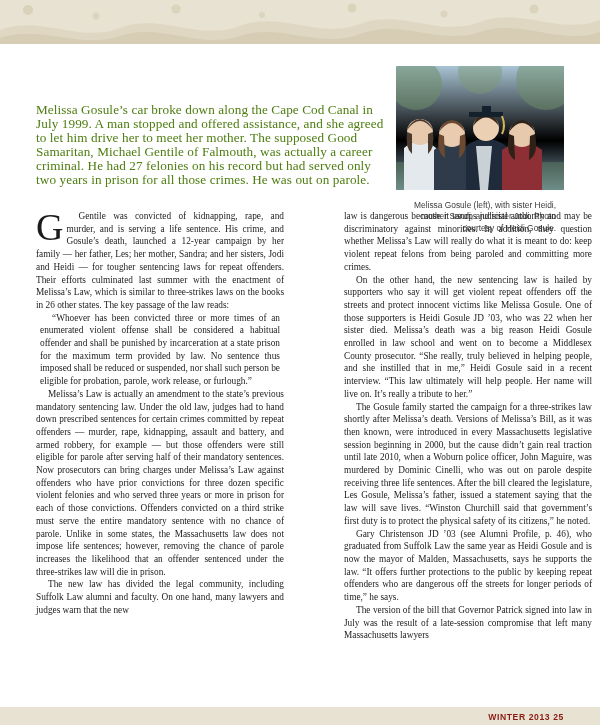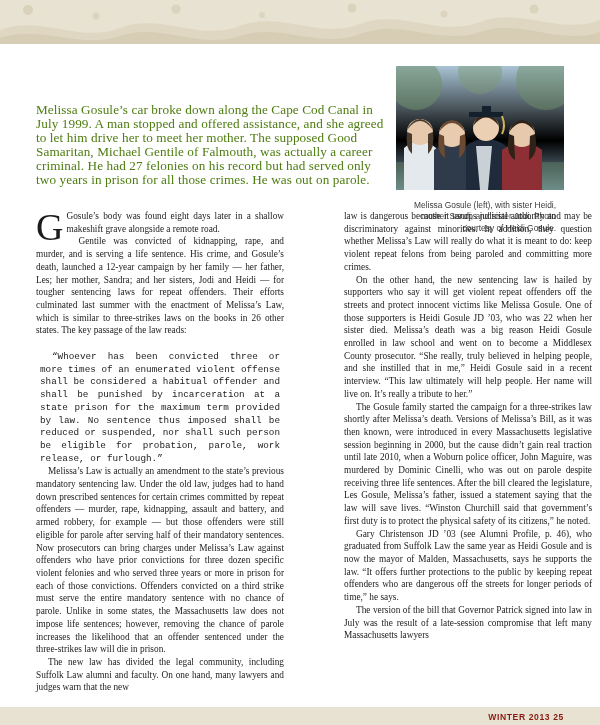--- a/index.html
+++ b/index.html
@@ -101,23 +101,22 @@
 
   .col p {
     margin: 0;
     text-indent: 12px;
   }
   .col p.first {
     text-indent: 0;
   }
   .col p.blockquote {
     text-indent: 12px;
-    margin: 14px 0 0 0;
+    margin: 0 0 0 0;
     padding: 0 4px 0 4px;
-    font-family: Liberation Mono, monospace;
   }
 
   
   .dropcap {
     float: left;
     font-family: "Liberation Serif", serif;
     font-size: 38px;
     line-height: 30px;
     padding: 2px 3px 0 0;
     color: #1c1c1c;
@@ -226,21 +225,21 @@
           <path d="M113,68 q-4,20 6,26 L118,70 Z" fill="#2e2218"></path>
           <path d="M139,68 q4,20 -6,26 L134,70 Z" fill="#2e2218"></path>
         </g>
       </svg>
     </div>
     <div class="caption">Melissa Gosule (left), with sister Heidi, mother Sandi, and sister Jodi. Photo courtesy of Heidi Gosule.</div>
   </div>
 
   <div class="columns">
     <div class="col col-left">
-      <p class="first"><span class="dropcap">G</span><span>Gosule’s body was found eight days later in a shallow makeshift grave alongside a remote road.</span></p>
+      <p class="first"><span class="dropcap">G</span></p>
       <p>Gentile was convicted of kidnapping, rape, and murder, and is serving a life sentence. His crime, and Gosule’s death, launched a 12-year campaign by her family — her father, Les; her mother, Sandra; and her sisters, Jodi and Heidi — for tougher sentencing laws for repeat offenders. Their efforts culminated last summer with the enactment of Melissa’s Law, which is similar to three-strikes laws on the books in 26 other states. The key passage of the law reads:</p>
       <p class="blockquote">“Whoever has been convicted three or more times of an enumerated violent offense shall be considered a habitual offender and shall be punished by incarceration at a state prison for the maximum term provided by law. No sentence thus imposed shall be reduced or suspended, nor shall such person be eligible for probation, parole, work release, or furlough.”</p>
       <p>Melissa’s Law is actually an amendment to the state’s previous mandatory sentencing law. Under the old law, judges had to hand down prescribed sentences for certain crimes committed by repeat offenders — murder, rape, kidnapping, assault and battery, and armed robbery, for example — but those offenders were still eligible for parole after serving half of their mandatory sentences. Now prosecutors can bring charges under Melissa’s Law against offenders who have prior convictions for three dozen specific violent felonies and who served three years or more in prison for each of those convictions. Offenders convicted on a third strike must serve the entire mandatory sentence with no chance of parole. Unlike in some states, the Massachusetts law does not impose life sentences; however, removing the chance of parole increases the likelihood that an offender sentenced under the three-strikes law will die in prison.</p>
       <p>The new law has divided the legal community, including Suffolk Law alumni and faculty. On one hand, many lawyers and judges warn that the new</p>
     </div>
     <div class="col col-right">
       <p class="first">law is dangerous because it usurps judicial authority and may be discriminatory against minorities. In addition, they question whether Melissa’s Law will really do what it is meant to do: keep violent repeat felons from being paroled and committing more crimes.</p>
       <p>On the other hand, the new sentencing law is hailed by supporters who say it will get violent repeat offenders off the streets and protect innocent victims like Melissa Gosule. One of those supporters is Heidi Gosule JD ’03, who was 22 when her sister died. Melissa’s death was a big reason Heidi Gosule enrolled in law school and went on to become a Middlesex County prosecutor. “She really, truly believed in helping people, and she instilled that in me,” Heidi Gosule said in a recent interview. “This law ultimately will help people. Her name will live on. It’s really a tribute to her.”</p>
       <p>The Gosule family started the campaign for a three-strikes law shortly after Melissa’s death. Versions of Melissa’s Bill, as it was then known, were introduced in every Massachusetts legislative session beginning in 2000, but the cause didn’t gain real traction until late 2010, when a Woburn police officer, John Maguire, was murdered by Dominic Cinelli, who was out on parole despite receiving three life sentences. After the bill cleared the legislature, Les Gosule, Melissa’s father, issued a statement saying that the law will save lives. “Winston Churchill said that government’s first duty is to protect the physical safety of its citizens,” he noted.</p>
       <p>Gary Christenson JD ’03 (see Alumni Profile, p. 46), who graduated from Suffolk Law the same year as Heidi Gosule and is now the mayor of Malden, Massachusetts, says he supports the law. “It offers further protections to the public by keeping repeat offenders who are dangerous off the streets for longer periods of time,” he says.</p>

